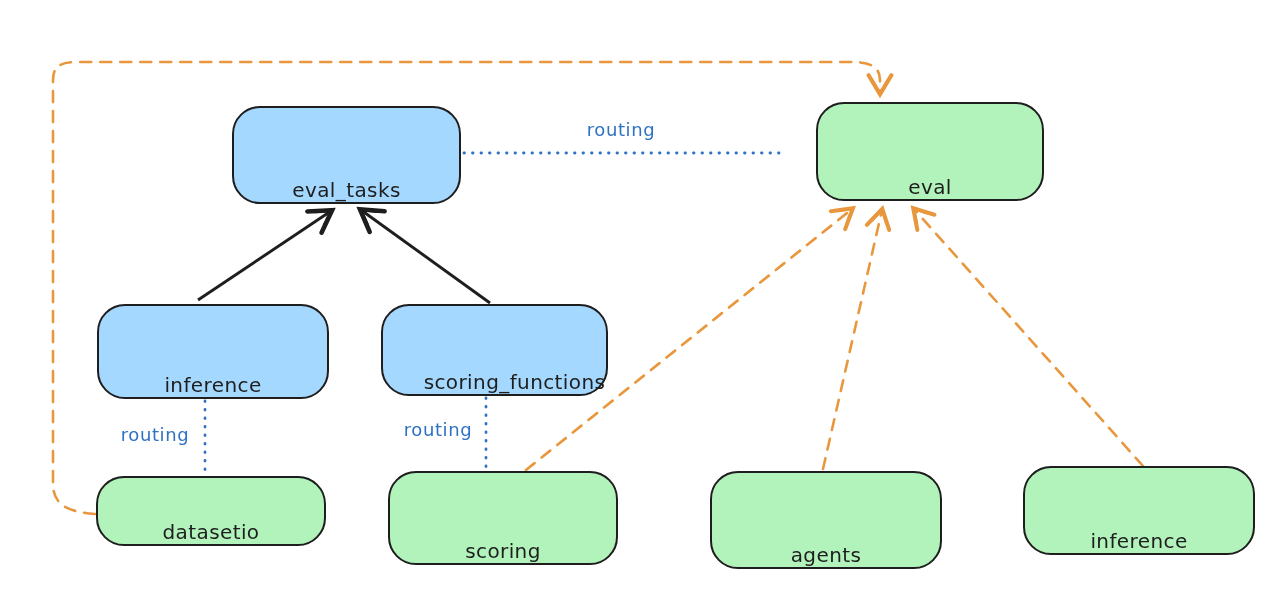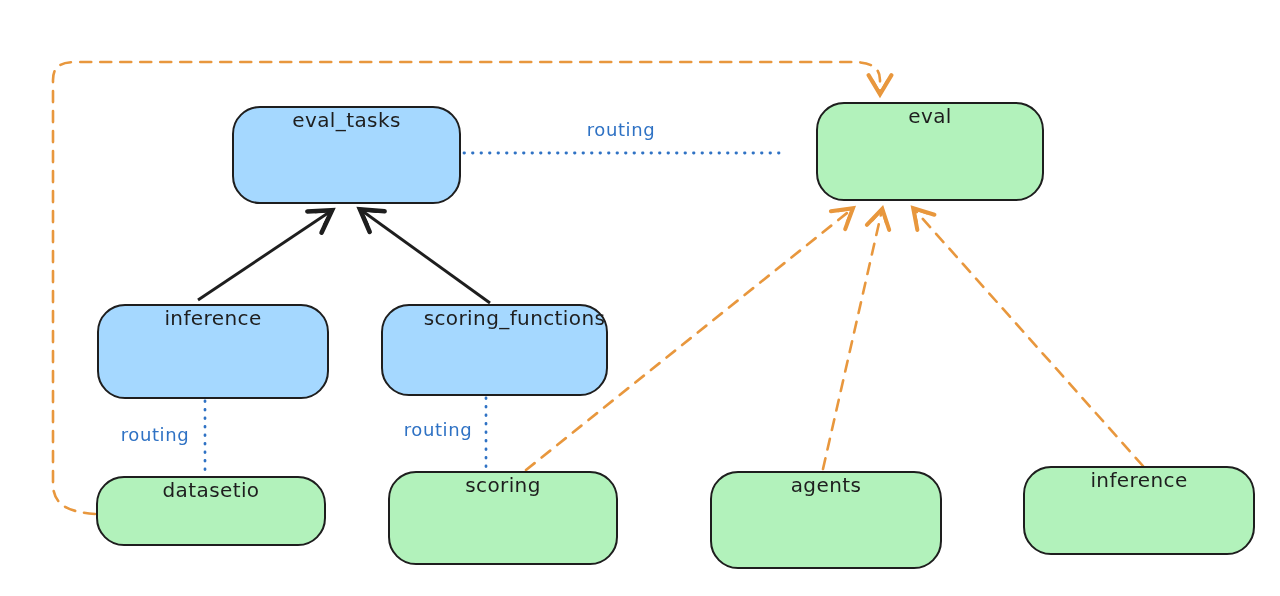--- a/index.html
+++ b/index.html
@@ -8,21 +8,21 @@
     width:1280px;height:596px;
     background:var(--c-background,#ffffff);
     font-family:"DejaVu Sans", sans-serif;
     overflow:hidden;
   }
   .edges{position:absolute;left:0;top:0;width:1280px;height:596px;}
   .node{
     position:absolute;
     border:2.6px solid var(--c-stroke,#1e1e1e);
     border-radius:28px;
-    display:flex;align-items:flex-start;justify-content:center;
+    display:flex;align-items:flex-end;justify-content:center;
     box-sizing:border-box;
     color:var(--c-stroke,#1e1e1e);
     font-size:20px;
     letter-spacing:0.4px;
   }
   .node.blue{background:var(--c-blue-fill,#a5d8ff);}
   .node.green{background:var(--c-green-fill,#b2f2bb);}
   .edge-label{
     position:absolute;
     color:var(--c-routing-blue,#2f72c4);

